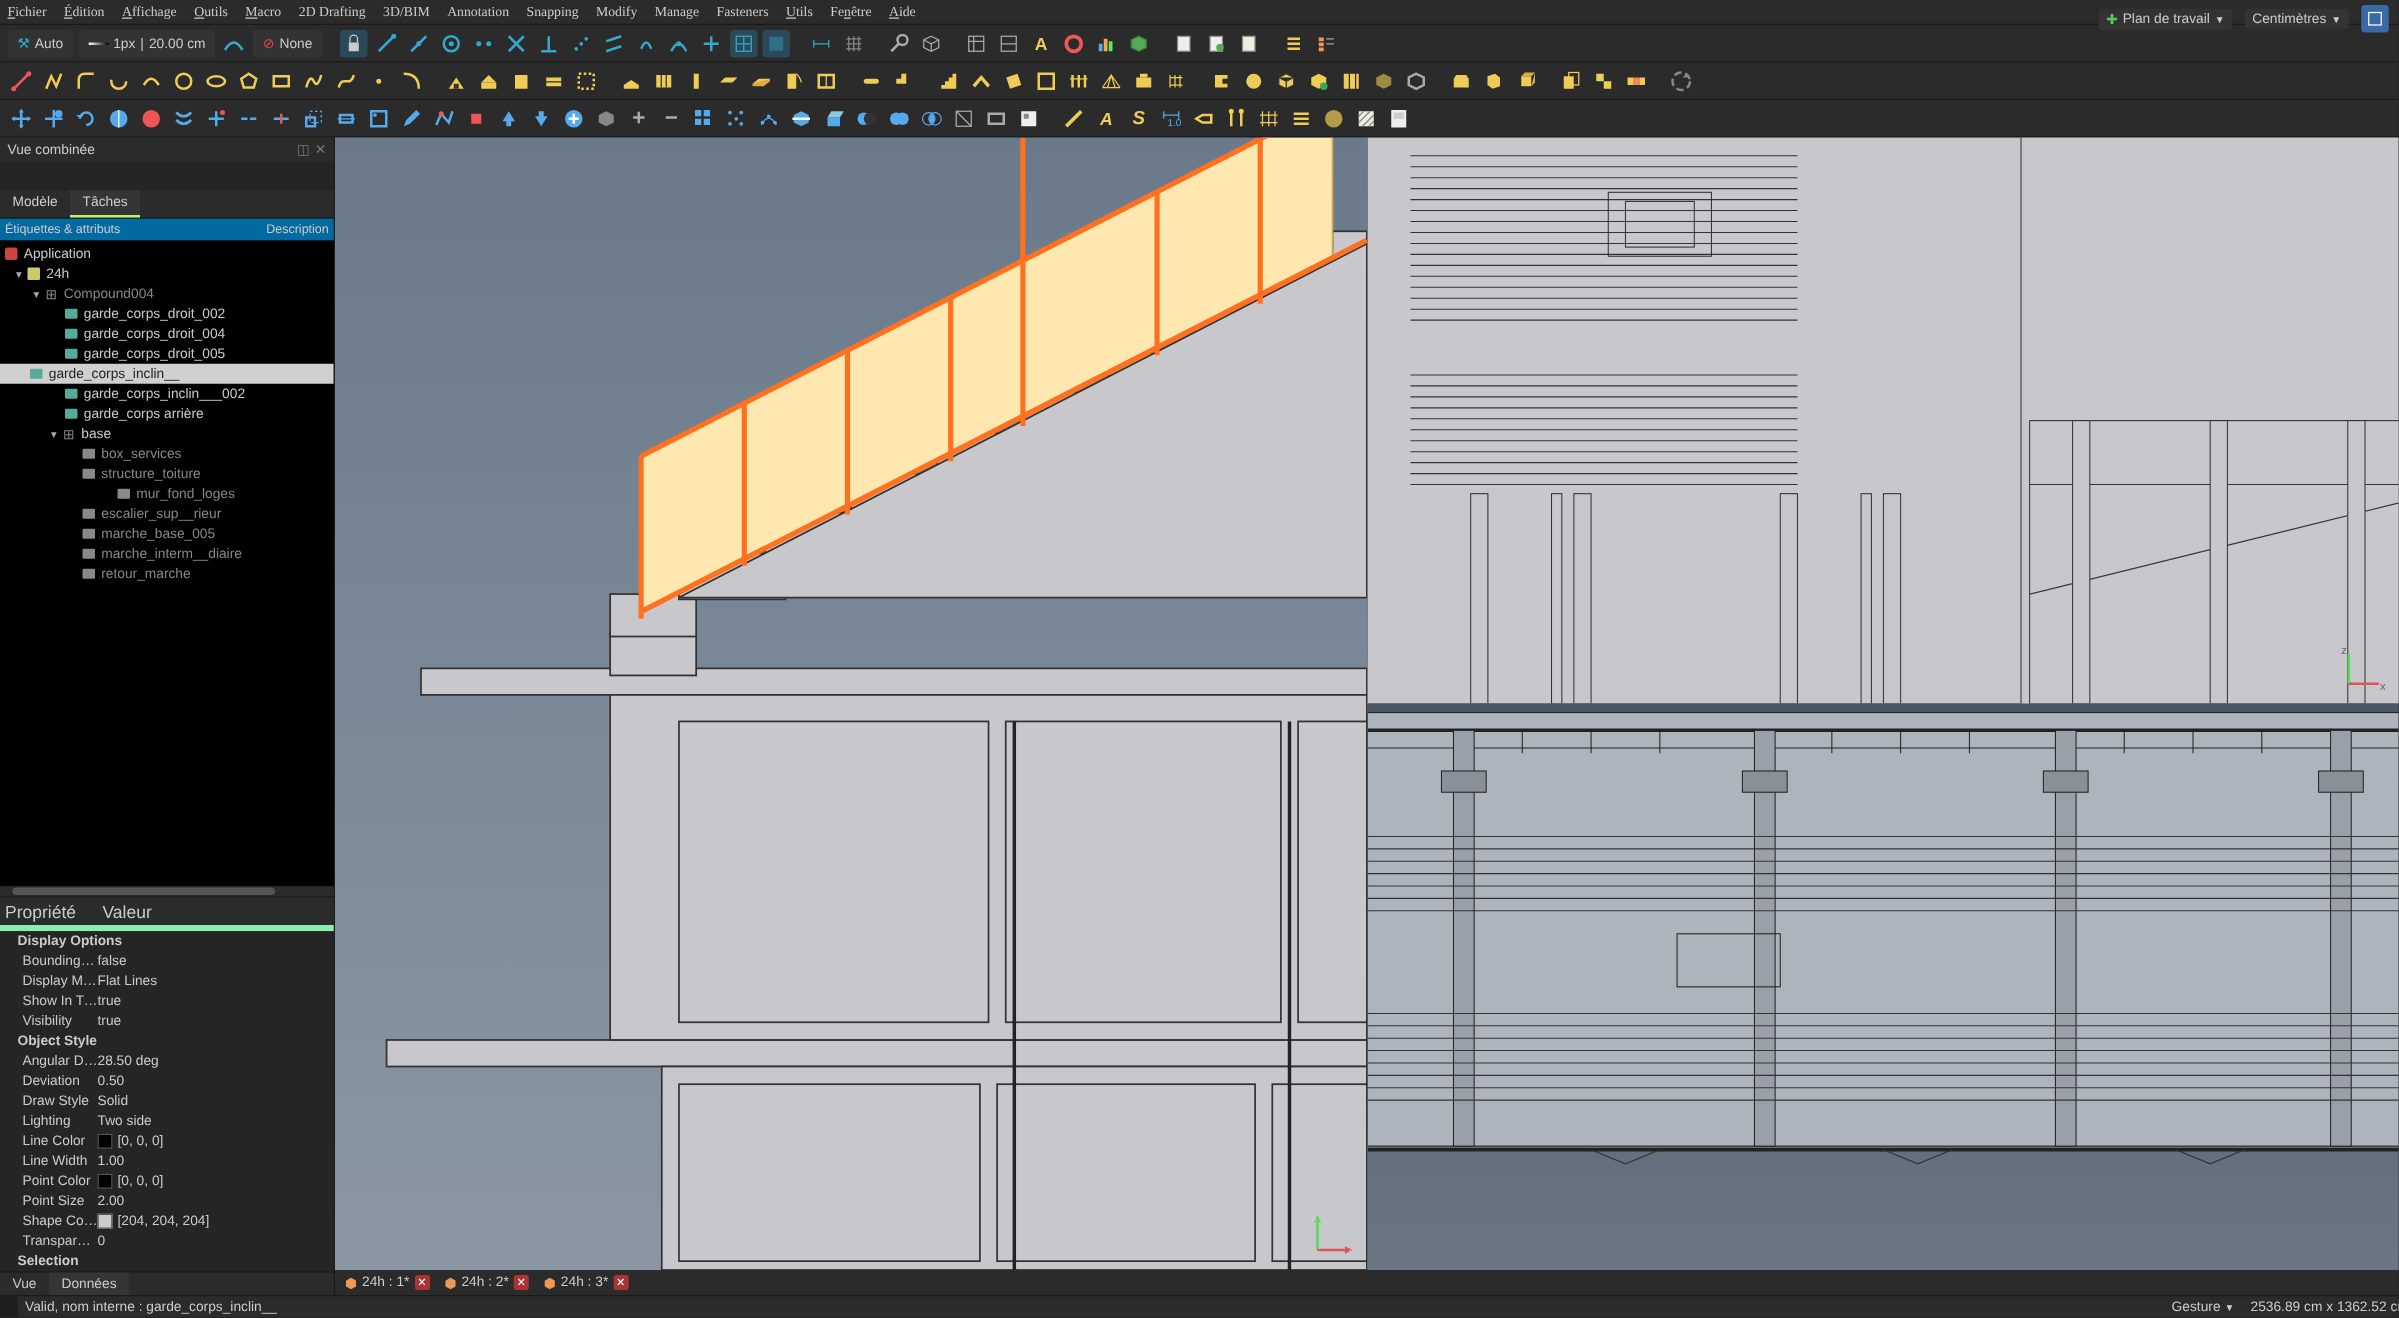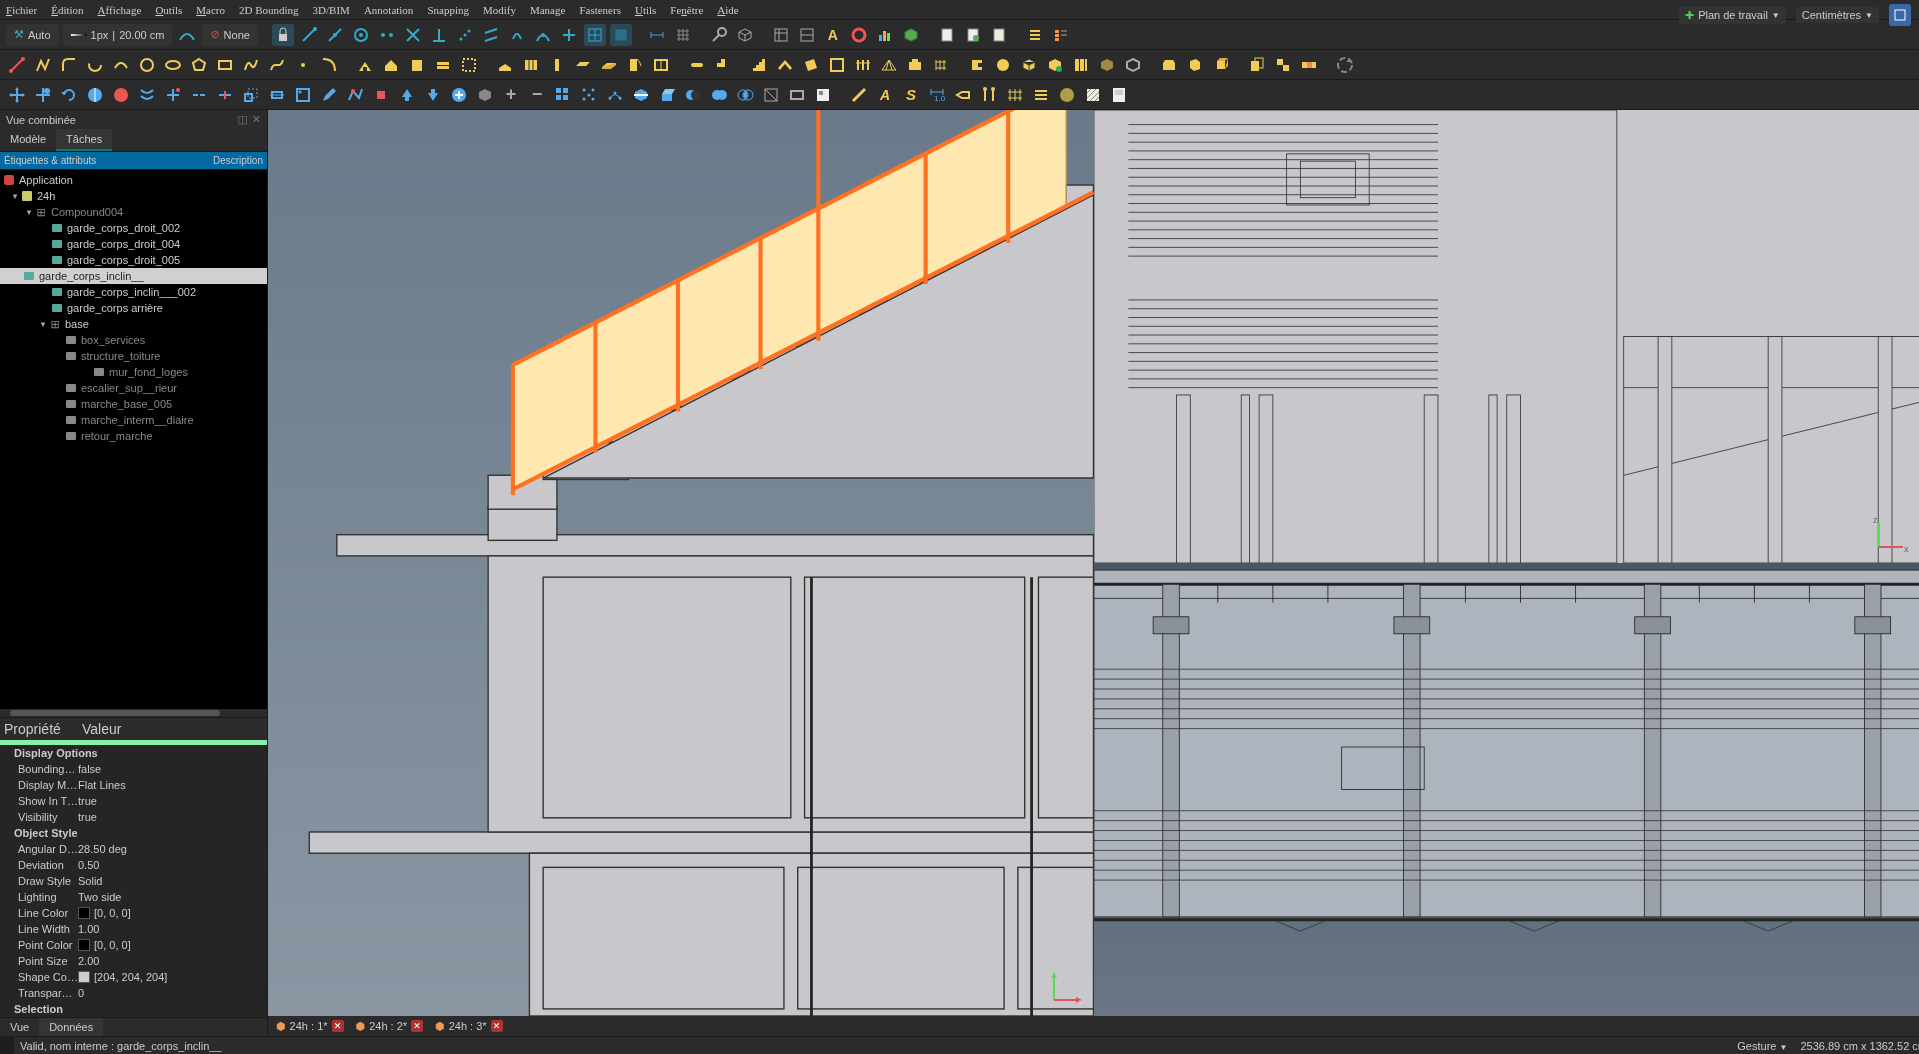--- a/index.html
+++ b/index.html
@@ -11,23 +11,23 @@
 
 .toolbar { height: 30px; background: #2b2b2b; display: flex; align-items: center; padding: 0 6px; gap: 4px; border-bottom: 1px solid #1a1a1a; }
 .tb-icon { width: 22px; height: 22px; display: flex; align-items: center; justify-content: center; border-radius: 3px; }
 .tb-sep { width: 6px; }
 .tb-pill { background: #333; border-radius: 3px; padding: 2px 8px; display: flex; align-items: center; gap: 4px; height: 22px; }
 
 .main { display: flex; height: calc(100% - 20px - 30px - 30px - 30px - 18px); }
 .sidebar { width: 268px; background: #252525; display: flex; flex-direction: column; border-right: 1px solid #1a1a1a; }
 .panel-title { background: #2b2b2b; padding: 3px 6px; display: flex; justify-content: space-between; align-items: center; font-size: 11px; }
 .panel-title .ctrls { display: flex; gap: 4px; color: #777; }
-.tabs { display: flex; background: #2b2b2b; border-bottom: 1px solid #1a1a1a; }
+.tabs { display: flex; background: #2b2b2b; border-bottom: 1px solid #1a1a1a; margin-top: 23px; }
 .tab { padding: 4px 10px; cursor: pointer; }
-.tab.active { background: #353535; border-bottom: 2px solid #0f766e; }
+.tab.active { background: #353535; border-bottom: 2px solid #bef264; }
 .tree-header { display: flex; background: #0369a1; padding: 3px 4px; font-size: 10px; border-bottom: 1px solid #1a1a1a; }
 .tree-header .col1 { flex: 1; }
 .tree { flex: 1; overflow-y: auto; padding: 2px 0; background: #000000; }
 .tree-row { display: flex; align-items: center; padding: 1px 2px; font-size: 11px; white-space: nowrap; height: 16px; }
 .tree-row.sel { background: #d0d0d0; color: #222; }
 .tree-row .arr { width: 10px; text-align: center; font-size: 9px; color: #aaa; cursor: pointer; }
 .tree-row .ico { width: 14px; height: 12px; margin-right: 3px; display: inline-flex; align-items: center; justify-content: center; }
 .box-ico { width: 10px; height: 8px; background: #5a9; border-radius: 1px; }
 .folder-ico { width: 10px; height: 8px; background: #888; border-radius: 1px; }
 .app-ico { width: 10px; height: 10px; background: #c44; border-radius: 2px; }
@@ -69,21 +69,21 @@
 </style>
 </head>
 <body>
 
 <div class="menubar">
   <span><span class="ul">F</span>ichier</span>
   <span><span class="ul">É</span>dition</span>
   <span><span class="ul">A</span>ffichage</span>
   <span><span class="ul">O</span>utils</span>
   <span><span class="ul">M</span>acro</span>
-  <span>2D Bounding</span>
+  <span>2D Drafting</span>
   <span>3D/BIM</span>
   <span>Annotation</span>
   <span>Snapping</span>
   <span>Modify</span>
   <span>Manage</span>
   <span>Fasteners</span>
   <span><span class="ul">U</span>tils</span>
   <span>Fe<span class="ul">n</span>être</span>
   <span><span class="ul">A</span>ide</span>
 </div>

